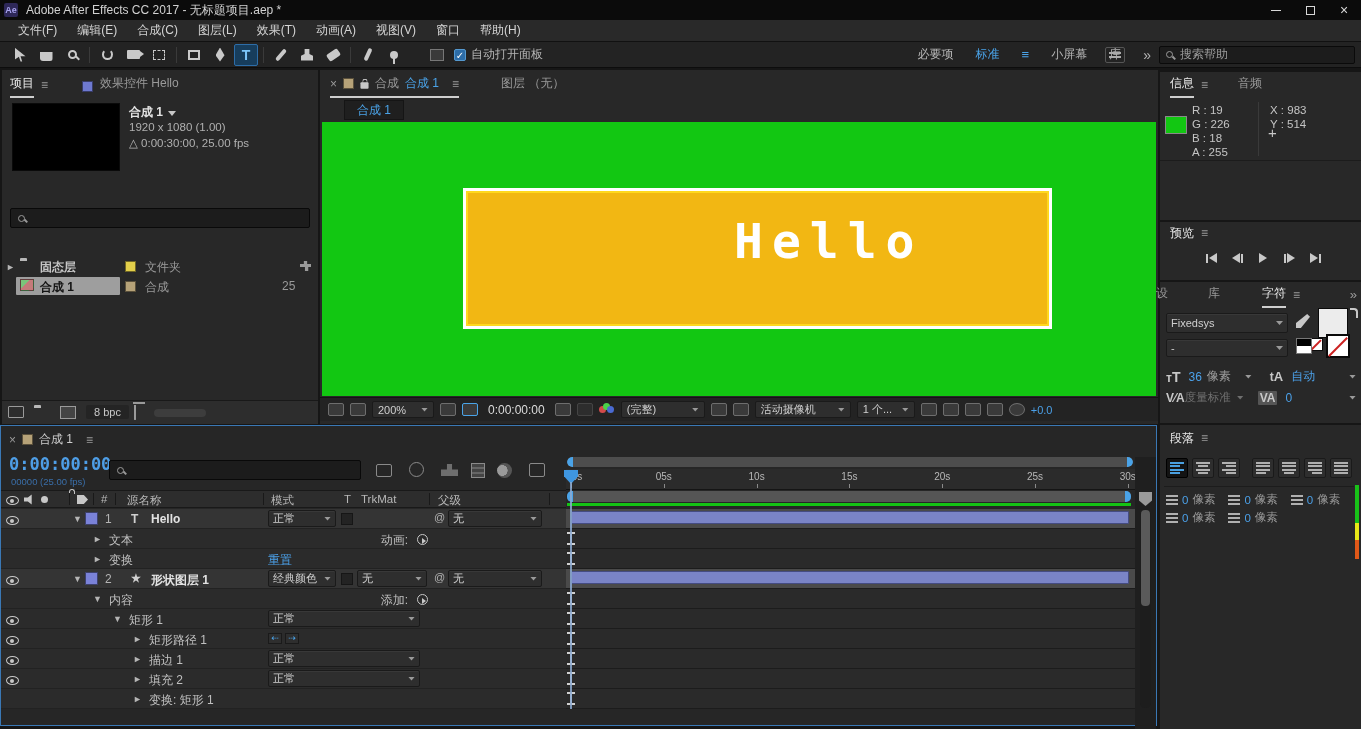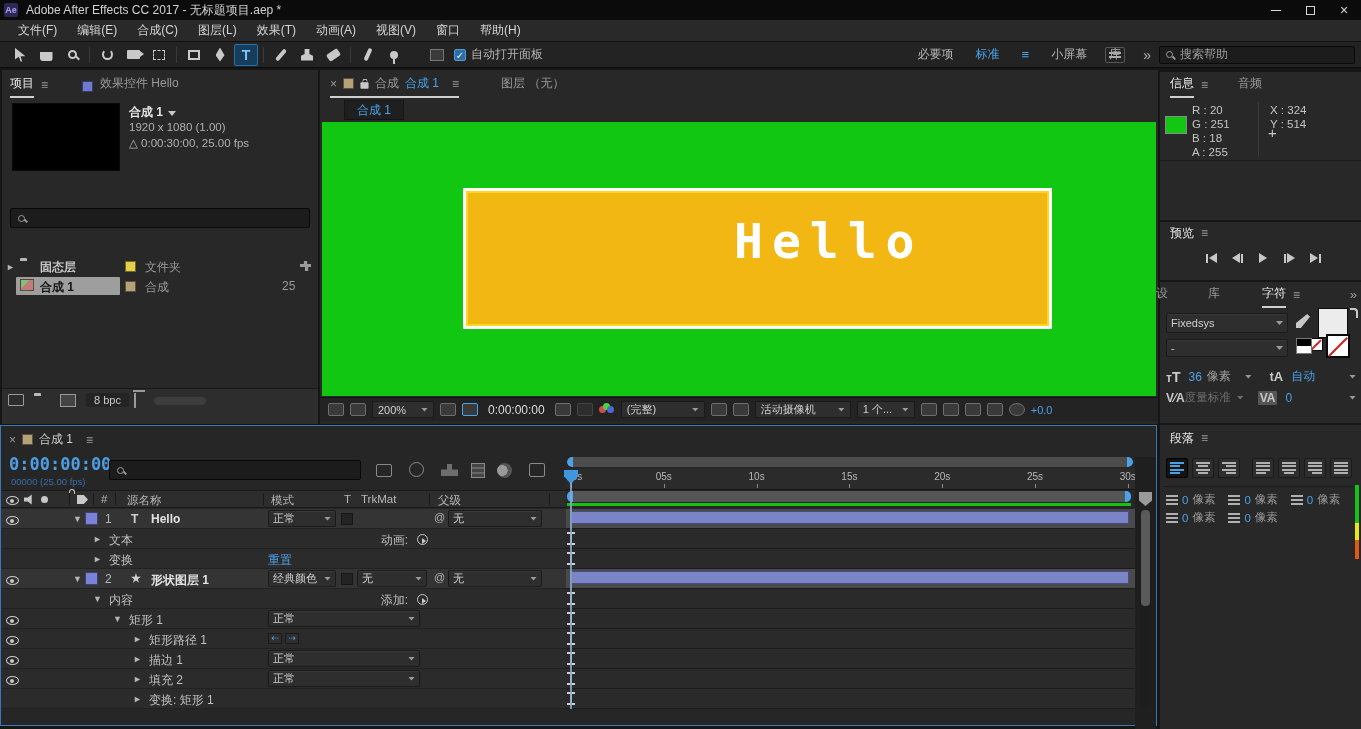--- a/index.html
+++ b/index.html
@@ -269,21 +269,21 @@
       <div class="prow" style="top: 186px;"><span class="exp" style="left: 4px; top: 6px;">►</span><span class="ico-folder abs" style="left: 18px; top: 5px;"></span><span class="abs" style="left: 38px; top: 3px; font-weight: bold; color: rgb(200, 200, 200);">固态层</span><span class="abs chip" style="left: 123px; top: 5px; width: 11px; height: 11px; background: rgb(227, 207, 74);"></span><span class="abs" style="left: 143px; top: 3px; color: rgb(154, 154, 154);">文件夹</span><span class="abs" style="left: 298px; top: 5px; width: 11px; height: 10px; background: rgb(154, 154, 154); clip-path: polygon(35% 0px, 65% 0px, 65% 30%, 100% 30%, 100% 60%, 75% 60%, 75% 100%, 45% 100%, 45% 60%, 0px 60%, 0px 30%, 35% 30%);"></span></div>
       <div class="prow" style="top: 206px;">
         <span class="abs" style="left: 14px; top: 1px; width: 104px; height: 18px; background: rgb(158, 158, 158); border-radius: 1px;"></span>
         <span class="abs chip" style="left: 18px; top: 3px; width: 14px; height: 12px; background: linear-gradient(135deg, rgb(122, 196, 122) 0px, rgb(122, 196, 122) 40%, rgb(196, 122, 122) 40%, rgb(196, 122, 122) 100%);"></span>
         <span class="abs" style="left: 38px; top: 3px; font-weight: bold; color: rgb(20, 20, 20);">合成 1</span>
         <span class="abs chip" style="left: 123px; top: 5px; width: 11px; height: 11px; background: rgb(182, 162, 120);"></span>
         <span class="abs" style="left: 143px; top: 3px; color: rgb(154, 154, 154);">合成</span>
         <span class="abs" style="left: 280px; top: 3px; color: rgb(154, 154, 154);">25</span>
       </div>
     </div>
-  <div class="abs" style="left:0;bottom:0;width:316px;height:36px;background:#2d2d2d;border-top:1px solid #191919">
+  <div class="abs" style="left:0;bottom:0;width:316px;height:24px;background:#2d2d2d;border-top:1px solid #191919">
     <span class="abs" style="left:6px;top:5px;width:16px;height:12px;border:1px solid #9a9a9a;border-radius:1px"></span>
     <span class="ico-folder abs" style="left:32px;top:7px"></span>
     <span class="abs" style="left:58px;top:5px;width:16px;height:13px;border:1px solid #9a9a9a;background:#444"></span>
     <span class="abs" style="left:84px;top:4px;padding:1px 8px;background:#242424;border-radius:2px;font-size:11px;color:#c8c8c8">8 bpc</span>
     <span class="ico-trash abs" style="left:132px;top:4px"></span>
     <span class="abs" style="left:152px;top:8px;width:52px;height:8px;background:#3d3d3d;border-radius:4px"></span>
   </div>
 </div>
 
 <div id="viewer" class="panel">
@@ -349,28 +349,28 @@
 
 <div class="rpanel" style="top:72px;height:148px">
   <div class="tabstrip" style="left:10px;top:2px;height:24px;width:180px">
     <span class="tab-active">信息</span>
     <span class="pmenu tab-idle">≡</span>
     <span style="width:30px"></span>
     <span class="tab-idle">音频</span>
   </div>
   <div class="abs" style="left: 5px; top: 44px; width: 22px; height: 18px; border: 1px solid rgb(138, 138, 138); background: rgb(18, 199, 18);" id="info-swatch"></div>
   <div class="abs" style="left:32px;top:31px;line-height:14px;font-size:11.5px;color:#c4c4c4">
-    <div>R : 20</div>
-    <div>G : 251</div>
+    <div>R : 19</div>
+    <div>G : 226</div>
     <div>B : 18</div>
     <div>A : 255</div>
   </div>
   <div class="abs" style="left:98px;top:30px;bottom:64px;width:1px;background:#3a3a3a"></div>
   <div class="abs" style="left:110px;top:31px;line-height:14px;font-size:11.5px;color:#c4c4c4">
-    <div>X : 324</div>
+    <div>X : 983</div>
     <div>Y : 514</div>
   </div>
   <div class="abs" style="left:108px;top:52px;font-size:15px;color:#c8c8c8">+</div>
   <div class="abs" style="left:0;top:88px;width:201px;height:1px;background:#1c1c1c"></div>
 </div>
 
 <div class="rpanel" style="top:222px;height:58px">
   <div class="tabstrip" style="left:10px;top:2px;height:22px;width:180px">
     <span class="tab-active" style="border-bottom:none">预览</span>
     <span class="pmenu tab-idle">≡</span>

